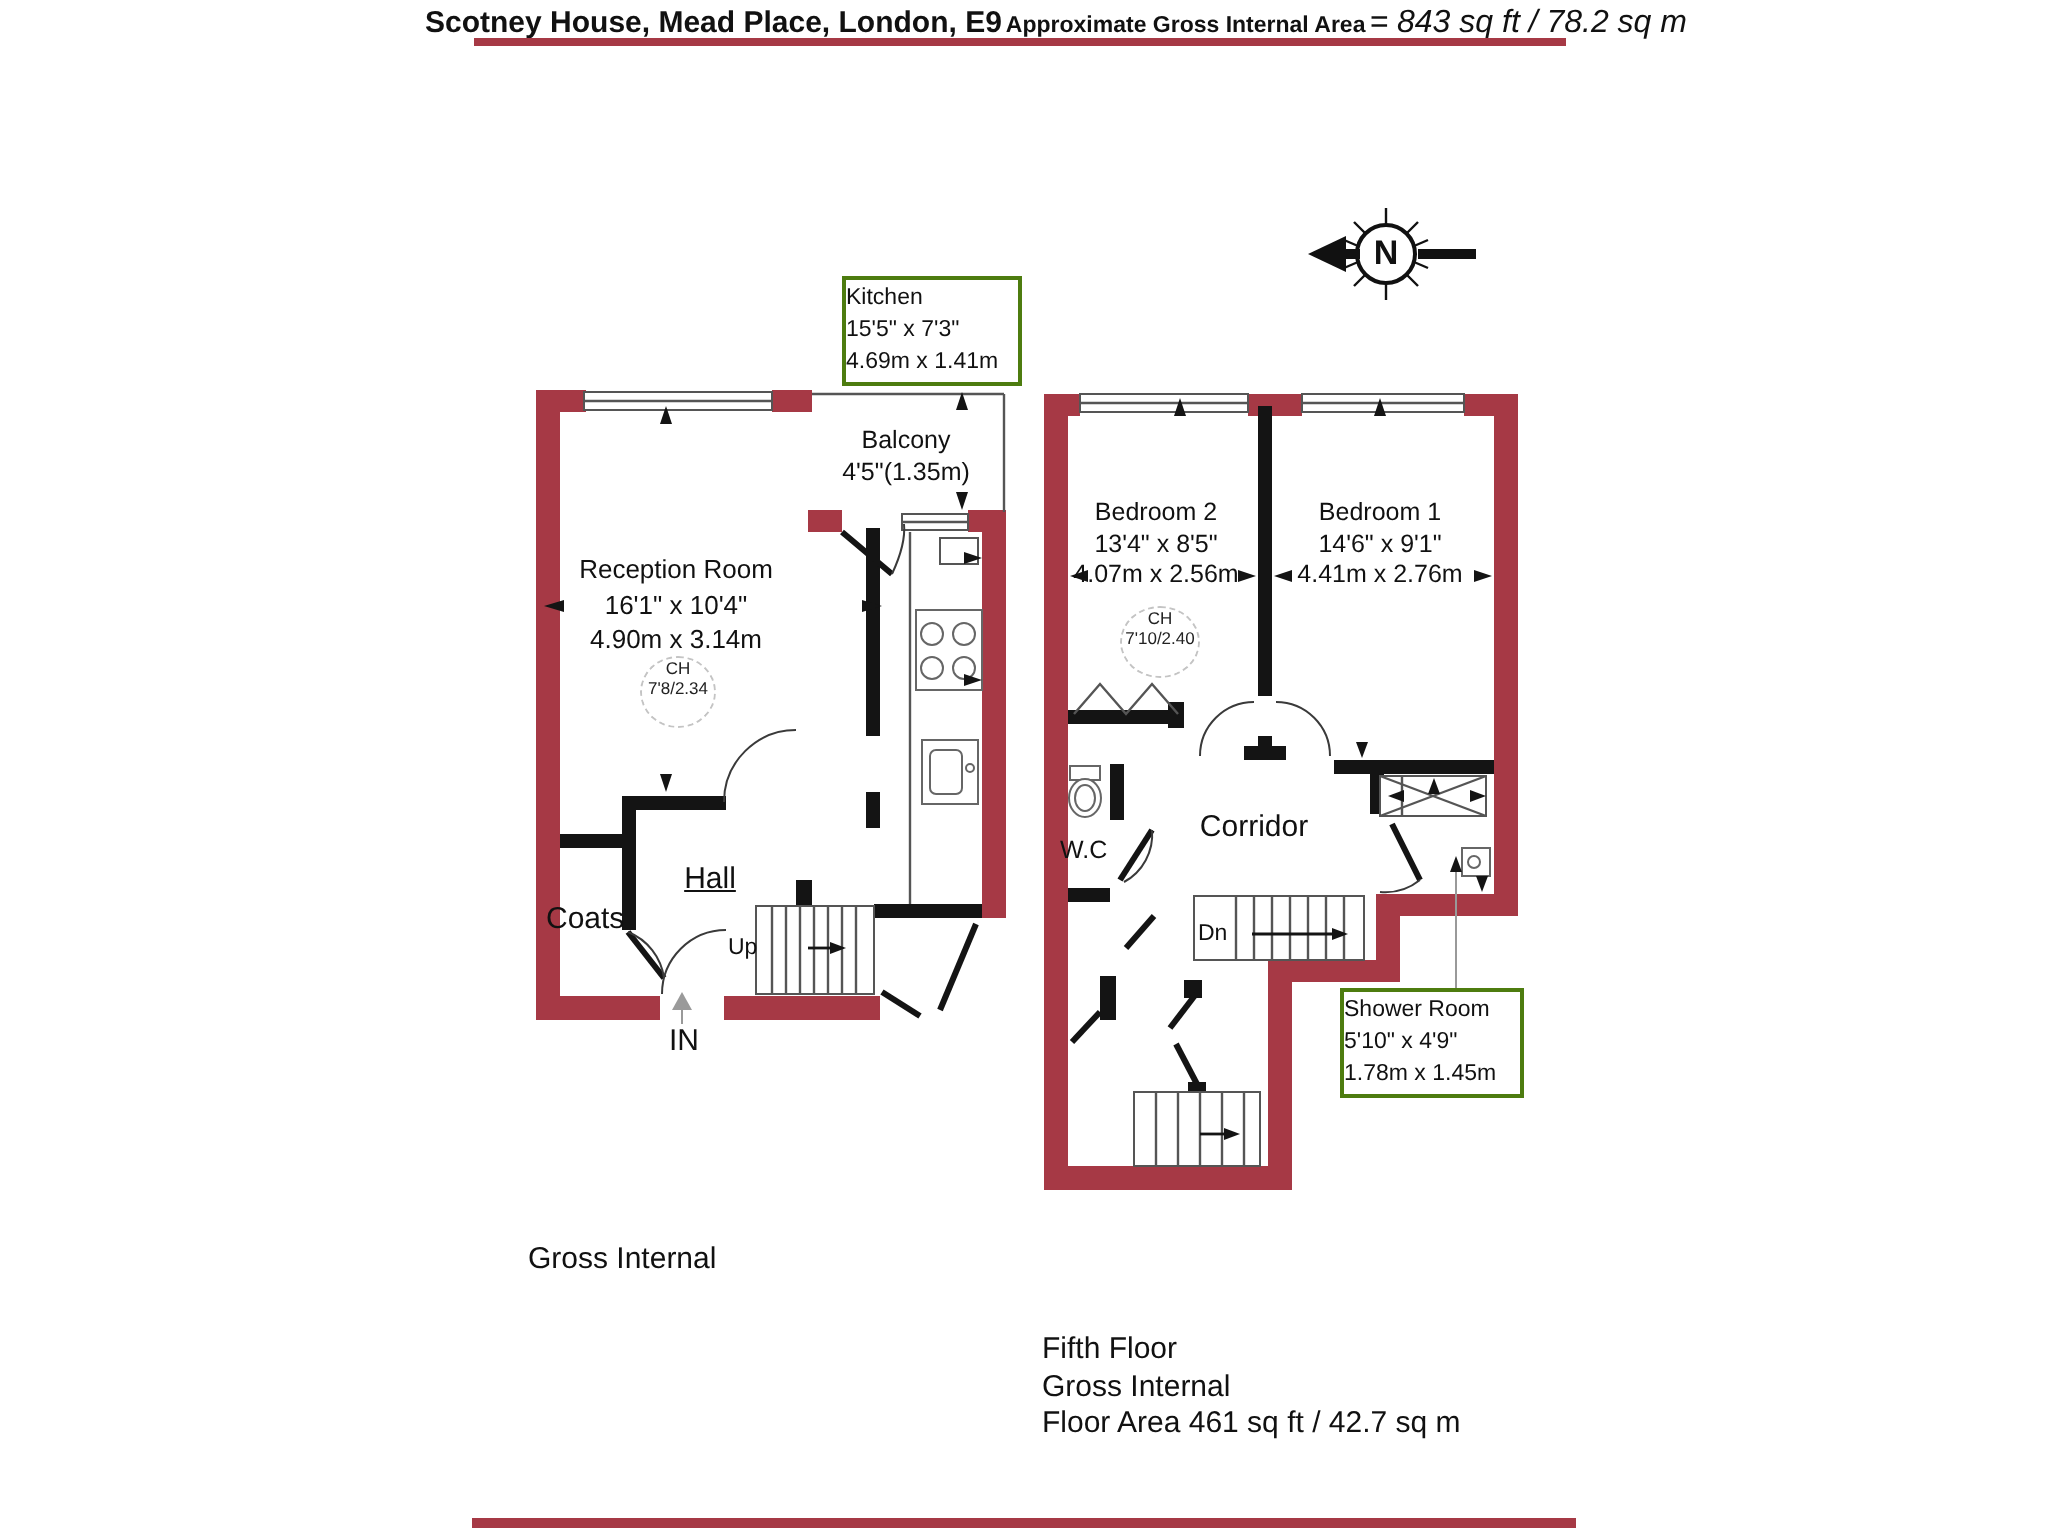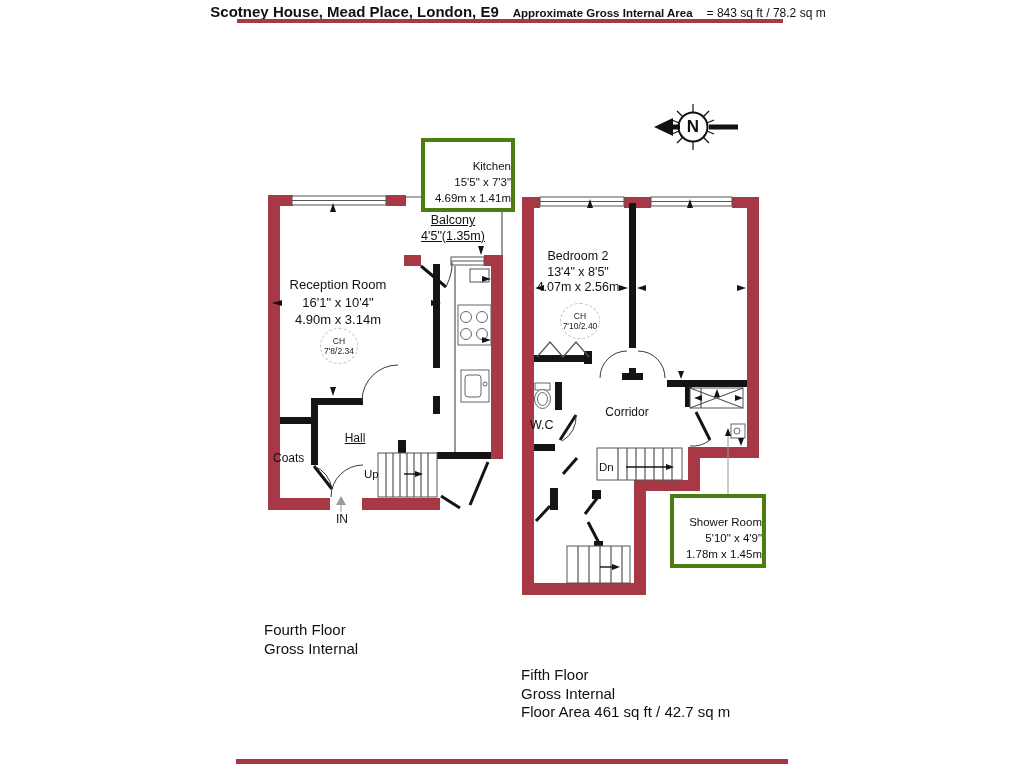--- a/index.html
+++ b/index.html
@@ -1,33 +1,33 @@
 <!DOCTYPE html>
 <html style="--wall-red: #A63945; --wall-black: #141414;"><head>
 <meta charset="utf-8">
 <style>
   html,body{margin:0;padding:0;background:#fff;}
   #page{position:relative;width:1024px;height:768px;background:#fff;overflow:hidden;
         font-family:"Liberation Sans","DejaVu Sans",sans-serif;color:#111;}
   .abs{position:absolute;}
   .ctr{text-align:center;}
   
-  #hdr{left:245px;top:3px;width:546px;display:flex;justify-content:center;align-items:baseline;gap:14px;white-space:nowrap;}
+  #hdr{left:255px;top:3px;width:546px;display:flex;justify-content:center;align-items:baseline;gap:2px;white-space:nowrap;}
   #hdr .t1{font-size:15px;font-weight:bold;}
   #hdr .t2{font-size:11.5px;font-weight:bold;}
-  #hdr .t3{font-size:12px;}
+  #hdr .t3{font-size:16px;font-style:italic;}
   .bar{background:var(--wall-red,#A63945);}
   
-  .lblbox{border:4px solid #4d7c0f;background:#fff;font-size:11.5px;line-height:16px;text-align:right;padding-top:16px;}
+  .lblbox{border:2px solid #4d7c0f;background:#fff;font-size:11.5px;line-height:16px;text-align:left;padding-top:1px;}
   .roomlbl{font-size:13px;line-height:17.5px;text-align:center;}
-  .roomlbl.sm{font-size:12.5px;line-height:15.5px;text-decoration:underline;}
+  .roomlbl.sm{font-size:12.5px;line-height:15.5px;}
   .chcircle{border:1px dashed #c4c4c4;border-radius:50%;font-size:8.5px;line-height:10px;
-            display:flex;flex-direction:column;justify-content:center;text-align:center;color:#222;}
+            display:flex;flex-direction:column;text-align:center;color:#222;}
   .small-lbl{font-size:11.5px;}
-  .med-lbl{font-size:12px;}
+  .med-lbl{font-size:15px;}
   .caption{font-size:15px;line-height:18.7px;}
   .nletter{font-size:17px;font-weight:bold;text-align:center;}
   
   .red{fill:var(--wall-red,#A63945);stroke:none;}
   .blk{fill:#141414;stroke:none;}
   .thin{stroke:#555;stroke-width:1.2;fill:none;}
   .thinw{stroke:#555;stroke-width:1;fill:#fff;}
   .leaf{stroke:#141414;stroke-width:3;fill:none;}
   .arc{stroke:#3a3a3a;stroke-width:1;fill:none;}
   .arrow{fill:#141414;stroke:none;}
@@ -299,33 +299,37 @@
     <div>Bedroom 2</div>
     <div>13'4" x 8'5"</div>
     <div>4.07m x 2.56m</div>
   </div>
 
   <div class="abs chcircle" style="left:560px;top:303px;width:38px;height:34px;">
     <div>CH</div>
     <div>7'10/2.40</div>
   </div>
 
+  <div class="abs roomlbl" style="left:635px;top:249px;width:110px;font-size:12.5px;line-height:15.5px;">
+    <div>Bedroom 1</div>
+    <div>14'6" x 9'1"</div>
+    <div>4.41m x 2.76m</div>
+  </div>
 
   <div class="abs" style="left:530px;top:418px;font-size:12.5px;">W.C</div>
   <div class="abs med-lbl ctr" style="left:597px;top:405px;width:60px;">Corridor</div>
   <div class="abs small-lbl" style="left:599px;top:461px;">Dn</div>
 
   <div class="abs lblbox" style="left:670px;top:494px;width:88px;height:50px;">
     <div>Shower Room</div>
     <div>5'10" x 4'9"</div>
     <div>1.78m x 1.45m</div>
   </div>
 
   <div class="abs caption" style="left:264px;top:621px;">
-    <div>Fourth Floor</div>
     <div>Gross Internal</div>
   </div>
 
   <div class="abs caption" style="left:521px;top:621px;margin-top:45px;">
     <div>Fifth Floor</div>
     <div>Gross Internal</div>
     <div>Floor Area 461 sq ft / 42.7 sq m</div>
   </div>
 
   <div class="abs bar" style="left:236px;top:759px;width:552px;height:5px;"></div>

